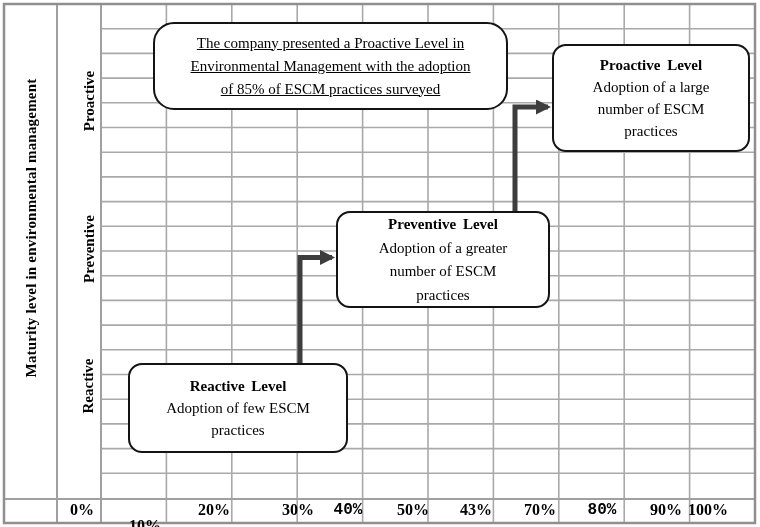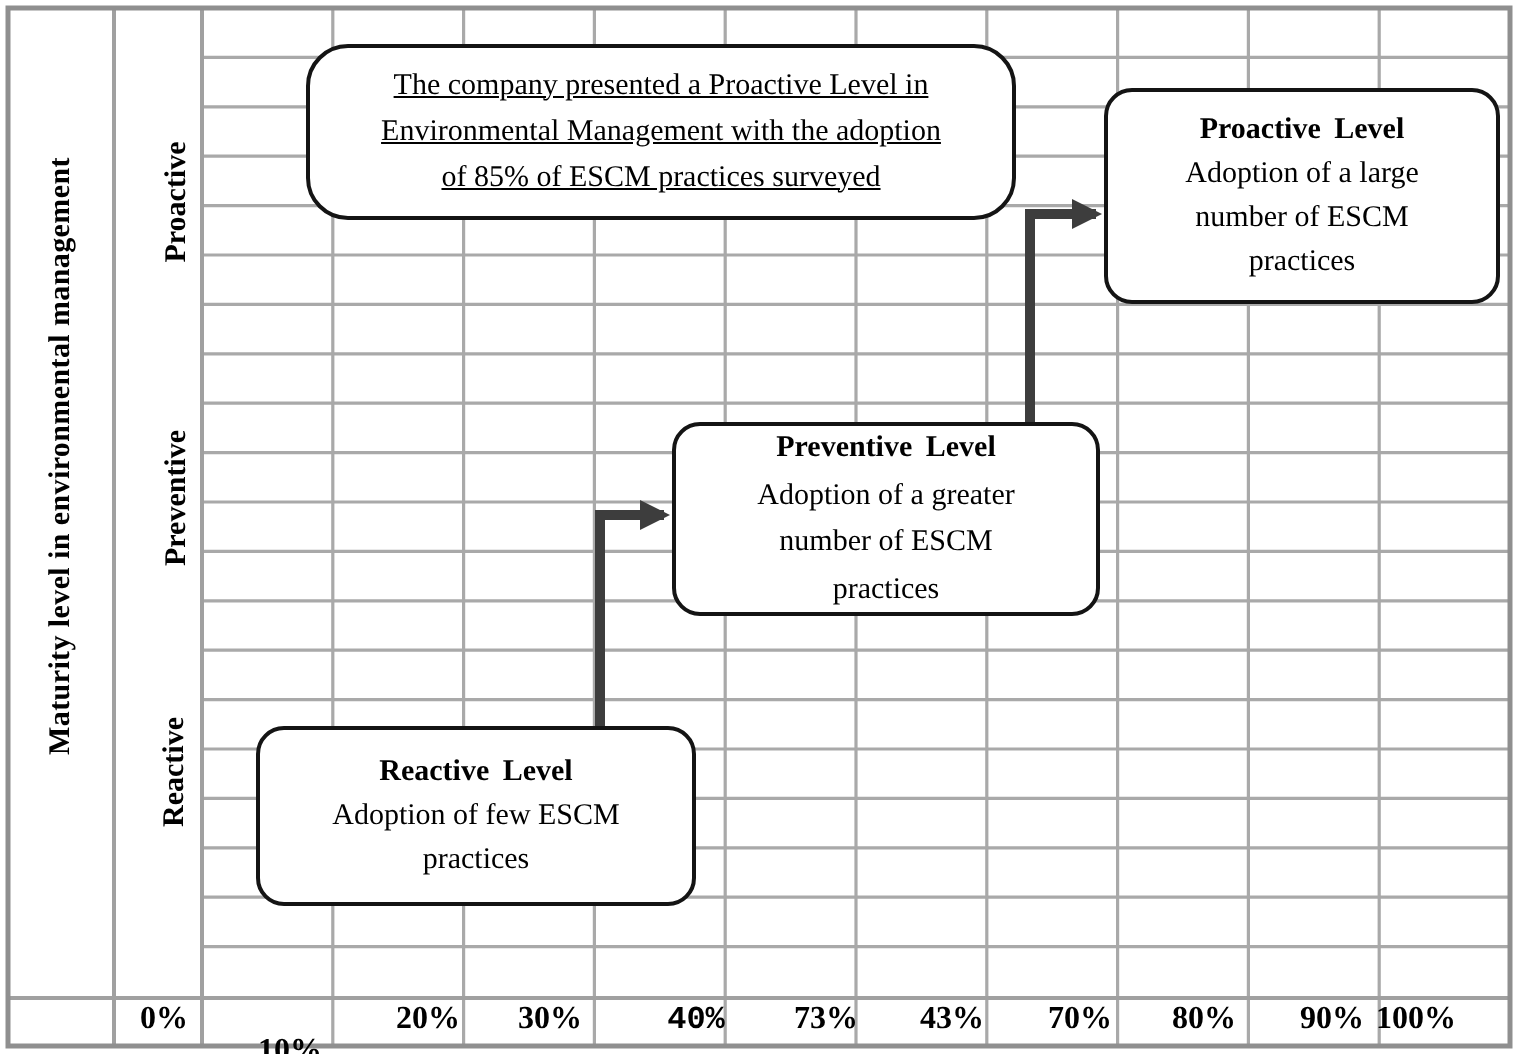--- a/index.html
+++ b/index.html
@@ -91,26 +91,26 @@
 
   <div class="vlabel axis-title" style="left:31px;top:228px;">Maturity level in environmental management</div>
 
   <div class="vlabel cat-label" style="left:89px;top:101px;">Proactive</div>
   <div class="vlabel cat-label" style="left:89px;top:249px;">Preventive</div>
   <div class="vlabel cat-label" style="left:88px;top:386px;">Reactive</div>
 
   <span class="xtick" style="left:82px;">0%</span>
   <span class="xtick" style="left:145px;margin-top:16px;">10%</span>
   <span class="xtick" style="left:214px;font-family:Liberation Serif, serif;">20%</span>
-  <span class="xtick" style="left:275px;">30%</span>
+  <span class="xtick" style="left:298px;">30%</span>
   <span class="xtick" style="left:348px;font-family:Liberation Mono, monospace;">40%</span>
-  <span class="xtick" style="left:413px;">73%</span>
+  <span class="xtick" style="left:413px;">50%</span>
   <span class="xtick" style="left:476px;">43%</span>
   <span class="xtick" style="left:540px;">70%</span>
-  <span class="xtick" style="left:602px;">80%</span>
+  <span class="xtick" style="left:602px;font-family:Liberation Mono, monospace;">80%</span>
   <span class="xtick" style="left:666px;">90%</span>
   <span class="xtick" style="left:708px;">100%</span>
 
   <div class="box annotation-box">
     <div>The company presented a Proactive Level in</div>
     <div>Environmental Management with the adoption</div>
     <div>of 85% of ESCM practices surveyed</div>
   </div>
 
   <div class="box proactive-box">

